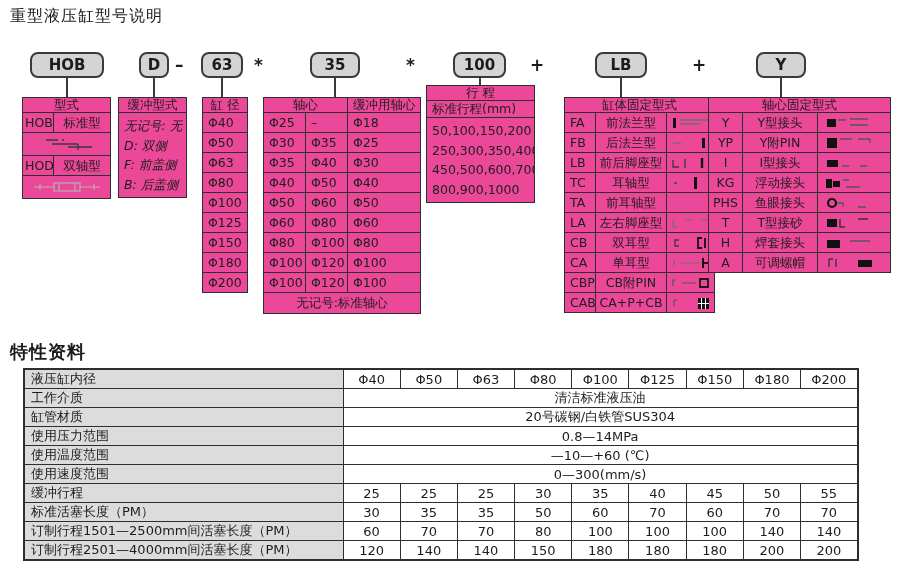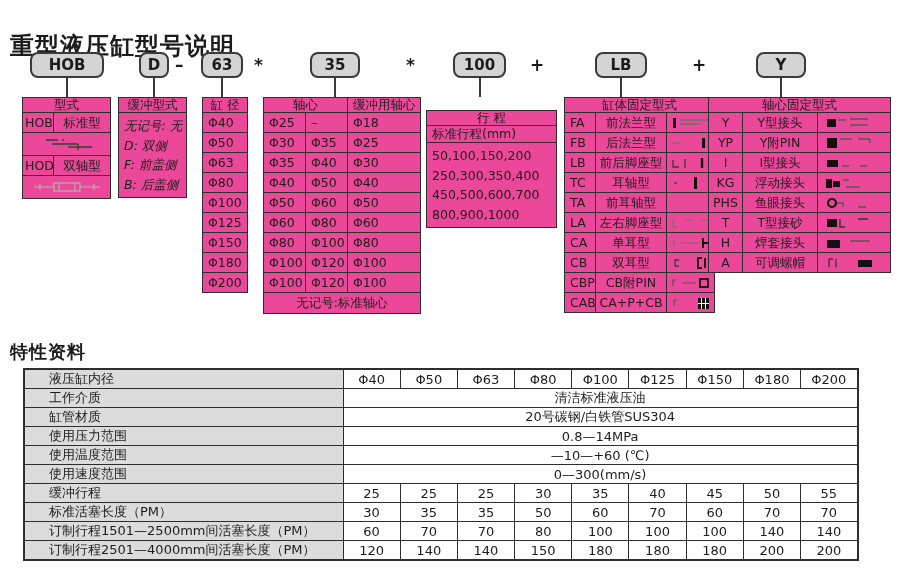--- a/index.html
+++ b/index.html
@@ -1,21 +1,21 @@
 <!DOCTYPE html>
 <html><head>
 <meta charset="utf-8">
 <style>
   html,body { margin:0; padding:0; background:#ffffff; }
   .canvas {
     position:relative; width:900px; height:587px; background:#fff;
     font-family:"DejaVu Sans","Liberation Sans",sans-serif; color:#1c1c1c;
     overflow:hidden;
   }
-  .page-title { position:absolute; left:10px; top:6px; font-size:24px; font-weight:bold; letter-spacing:1px;margin-top:24px; }
+  .page-title { position:absolute; left:10px; top:6px; font-size:16px; font-weight:normal; letter-spacing:1px; }
   .section-title { position:absolute; left:10px; top:340px; font-size:18px; font-weight:bold; letter-spacing:1px; }
 
   
   .code-box {
     position:absolute; top:52px; height:26px; box-sizing:border-box;
     background:#d4d4d4; border:2px solid #3a3a3a; border-radius:8px;
     display:flex; align-items:center; justify-content:center;
     font-weight:bold; font-size:15px;
   }
   .code-sep {
@@ -36,21 +36,21 @@
   .multiline { text-align:left !important; padding:3px 2px 3px 5px !important; white-space:normal !important; line-height:1.55 !important; vertical-align:top; }
   .multiline div { white-space:nowrap; }
   .sketch-cell { height:22px !important; }
 
   
   table.spec { position:absolute; left:23px; top:368px; border-collapse:collapse; table-layout:fixed; border:2px solid #2e2e2e; }
   table.spec td {
     border:1px solid #2e2e2e; height:18px; text-align:center;
     font-size:13px; padding:0 2px; white-space:nowrap; overflow:hidden;
   }
-  table.spec td.lab { background:#dcdcdc; text-align:left; padding-left:24px; }
+  table.spec td.lab { background:#dcdcdc; text-align:left; padding-left:6px; }
 
   svg { display:block; margin:0 auto; }
 </style>
 </head>
 <body>
 
 <div class="canvas">
 
   <div class="page-title">重型液压缸型号说明</div>
 
@@ -219,21 +219,21 @@
           <td class="l">Φ100</td>
           <td class="l">Φ120</td>
           <td class="l">Φ100</td>
         </tr>
     <tr>
           <td colspan="3" style="height:20px;">无记号:标准轴心</td>
         </tr>
   </tbody>
     </table>
 
-  <table class="t" style="left:426px;top:110px;width:131px;">
+  <table class="t" style="left:426px;top:85px;width:109px;">
     <tbody>
         <tr>
           <th>行 程</th>
         </tr>
     <tr>
           <td class="l" style="height:16px;">标准行程(mm)</td>
         </tr>
     <tr>
           <td class="multiline" style="height:74px;">
       <div>50,100,150,200</div>
@@ -303,36 +303,36 @@
     <tr>
       <td class="l">LA</td>
       <td>左右脚座型</td>
       <td>
             <svg width="44" height="14" viewBox="0 0 44 14">
               <path d="M4 4 v7 h5 M16 4 h7 M32 4 h8" stroke="#6e6e6e" stroke-width="1.2" fill="none"></path>
             </svg>
           </td>
     </tr>
     <tr>
+      <td class="l">CB</td>
+      <td>双耳型</td>
+      <td>
+            <svg width="44" height="14" viewBox="0 0 44 14">
+              <path d="M10 4 h-4 v6 h4" stroke="#3a3a3a" stroke-width="1.3" fill="none"></path>
+              <path d="M33 2 h-4 v10 h4 M36 2 v10" stroke="#111" stroke-width="1.8" fill="none"></path>
+            </svg>
+          </td>
+    </tr>
+    <tr>
       <td class="l">CA</td>
       <td>单耳型</td>
       <td>
             <svg width="44" height="14" viewBox="0 0 44 14">
               <path d="M5 4 v6 M12 7 h18" stroke="#6e6e6e" stroke-width="1.2" fill="none"></path>
               <path d="M34 2 v10 M34 7 h6" stroke="#111" stroke-width="2" fill="none"></path>
-            </svg>
-          </td>
-    </tr>
-    <tr>
-      <td class="l">CB</td>
-      <td>双耳型</td>
-      <td>
-            <svg width="44" height="14" viewBox="0 0 44 14">
-              <path d="M10 4 h-4 v6 h4" stroke="#3a3a3a" stroke-width="1.3" fill="none"></path>
-              <path d="M33 2 h-4 v10 h4 M36 2 v10" stroke="#111" stroke-width="1.8" fill="none"></path>
             </svg>
           </td>
     </tr>
     <tr>
       <td class="l">CBP</td>
       <td>CB附PIN</td>
       <td>
             <svg width="44" height="14" viewBox="0 0 44 14">
               <path d="M7 4 h-3 v6 M13 7 h14" stroke="#555" stroke-width="1.2" fill="none"></path>
               <rect x="31" y="3" width="8" height="8" fill="none" stroke="#111" stroke-width="1.8"></rect>

